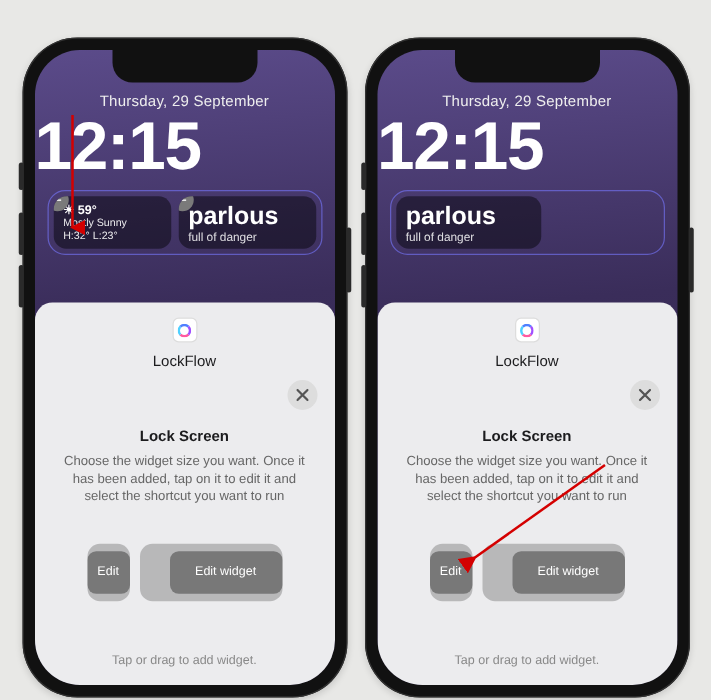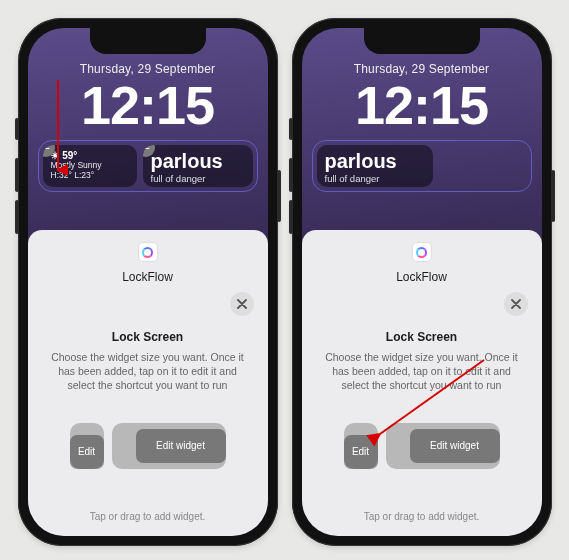--- a/index.html
+++ b/index.html
@@ -15,40 +15,41 @@
       gap: 14px;
     }
     .phone {
       width: 260px;
       height: 528px;
       background: #111;
       border-radius: 44px;
       padding: 10px;
       position: relative;
       box-shadow: inset 0 0 0 1px #333, 0 2px 6px rgba(0,0,0,.15);
+      margin-top: 12px;
     }
     .side-btn { position:absolute; background:#2a2a2a; width:4px; border-radius:2px;}
     .mute { left:-3px; top:100px; height:22px;}
     .vol1 { left:-3px; top:140px; height:34px;}
     .vol2 { left:-3px; top:182px; height:34px;}
     .pwr  { right:-3px; top:152px; height:52px;}
     .screen {
       width: 100%; height: 100%;
       background: linear-gradient(175deg, #5b4b8a 0%, #3a2d5a 40%, #2b2445 100%);
       border-radius: 36px;
       overflow: hidden;
       position: relative;
       display:flex; flex-direction:column;
     }
     .notch {
       position:absolute; top:0; left:50%; transform:translateX(-50%);
       width:116px; height:26px; background:#111; border-radius: 0 0 16px 16px;
     }
     .date { color:#eee; font-size:12px; font-weight:500; text-align:center; margin-top:34px; letter-spacing:.2px;}
-    .time { color:#fff; font-size:54px; font-weight:600; text-align:center; line-height:1; margin-top:2px; letter-spacing:-1px;}
+    .time { color:#fff; font-size:54px; font-weight:600; text-align:left; line-height:1; margin-top:2px; letter-spacing:-1px;}
     .widget-row {
       margin:8px 10px 0; display:flex; gap:6px;
       border:1px solid rgba(120,120,255,.6); border-radius:14px; padding:4px; height:52px;
     }
     .widget {
       background: rgba(0,0,0,.45); border-radius:10px; position:relative;
       color:#fff; padding:5px 8px; flex:1; overflow:hidden;
     }
     .w-small { flex: 0 0 94px; }
     .remove-dot {
@@ -71,21 +72,21 @@
     .app-name{font-size:12px; font-weight:500;}
     .close-btn{
       margin-left:auto; width:24px;height:24px;border-radius:50%;
       background:#ddd; display:flex;align-items:center;justify-content:center; color:#555;
     }
     .close-btn svg{width:10px;height:10px;}
     .sheet-title{font-size:12px;font-weight:700;text-align:center;margin-top:14px;}
     .sheet-desc{font-size:10.5px;color:#666;text-align:center;margin-top:6px;line-height:1.35;padding:0 4px;}
     .previews{display:flex;gap:8px;margin-top:30px;justify-content:center;}
     .pv{background:rgba(0,0,0,.22);border-radius:10px;display:flex;align-items:center;justify-content:center;height:46px;}
-    .pv-sq{width:34px;align-items:flex-end;}
+    .pv-sq{width:34px;}
     .pv-rect{width:114px;padding-left:24px;}
     .pv-inner{background:rgba(0,0,0,.35);border-radius:7px;color:#fff;font-size:10px;font-weight:500;display:flex;align-items:center;justify-content:center;}
     .pv-sq .pv-inner{width:34px;height:34px;}
     .pv-rect .pv-inner{width:98px;height:34px;}
     .sheet-hint{font-size:10px;color:#888;text-align:center;margin-top:auto;margin-bottom:6px;}
     .arrow{position:absolute;pointer-events:none;}
     .arrow svg{overflow:visible;}
   </style>
 </head>
 <body>

